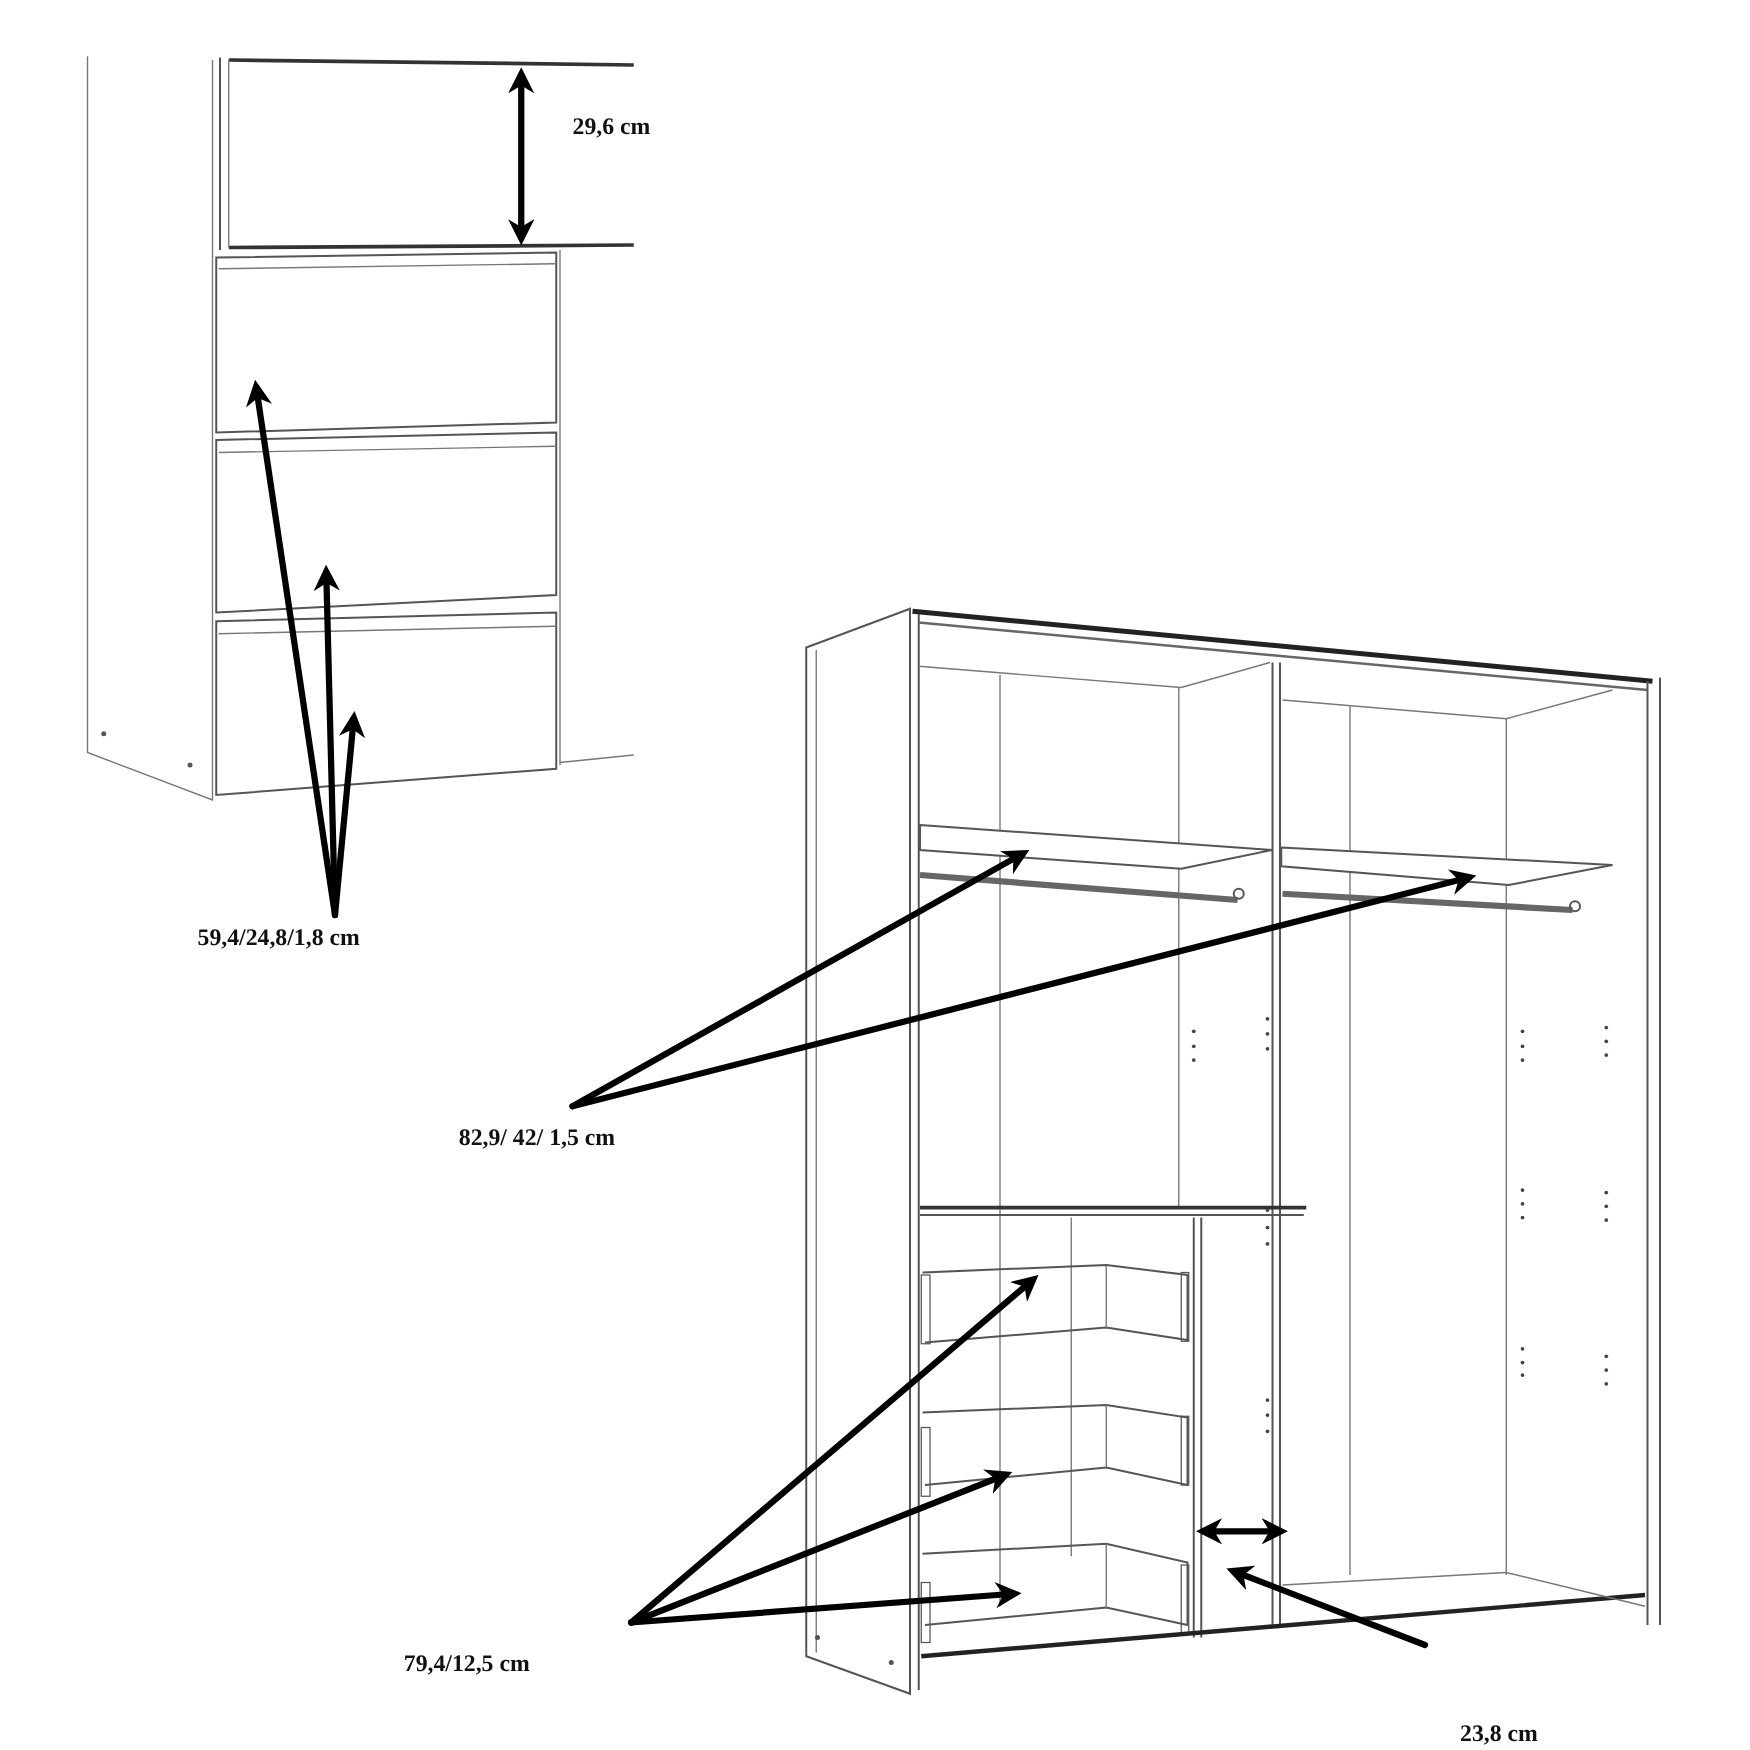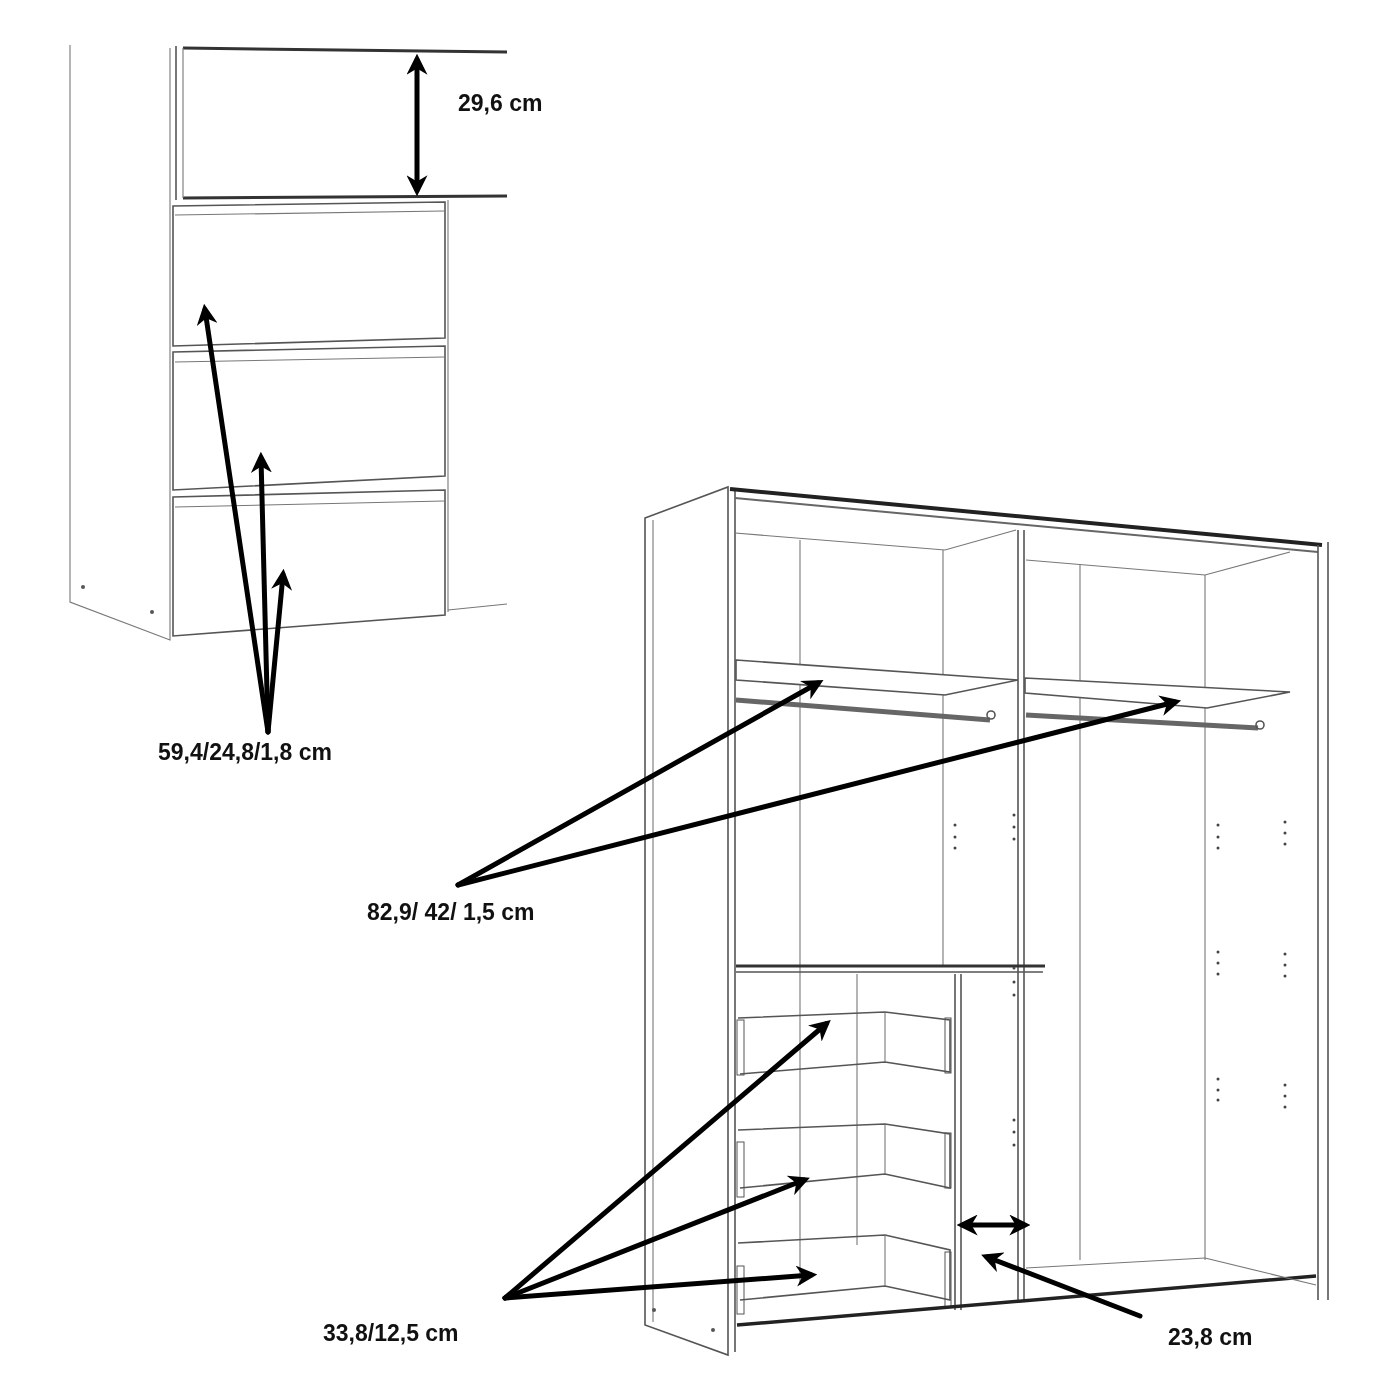--- a/index.html
+++ b/index.html
@@ -1,22 +1,22 @@
 <!DOCTYPE html>
 <html><head>
   <meta charset="utf-8">
   <style>
     html, body { margin: 0; padding: 0; background: #ffffff; }
     body { width: 1400px; height: 1400px; position: relative; overflow: hidden; }
     #canvas { position: absolute; left: 0; top: 0; width: 1400px; height: 1400px; }
     .label {
       position: absolute;
-      font-family: Liberation Sans, sans-serif;
+      font-family: Liberation Serif, serif;
       font-weight: bold;
-      font-size: 23px;
+      font-size: 19px;
       color: #111111;
       white-space: nowrap;
       line-height: 1;
     }
     .ln { stroke: #555; stroke-width: 1.6; fill: none; }
     .ln2 { stroke: #777; stroke-width: 1.1; fill: none; }
     .thick { stroke: #333; stroke-width: 3; fill: none; }
     .panel { fill: #fff; stroke: #555; stroke-width: 1.6; }
     .arrow { stroke: #000; stroke-width: 5; fill: none; stroke-linecap: round; }
     .dot { fill: #555; }
@@ -169,14 +169,14 @@
       <line x1="505" y1="1298" x2="804" y2="1180" class="arrow" marker-end="url(#head)"></line>
       <line x1="505" y1="1298" x2="811" y2="1275" class="arrow" marker-end="url(#head)"></line>
       <line x1="963" y1="1225" x2="1024" y2="1225" class="arrow" marker-end="url(#head)" marker-start="url(#head)"></line>
       <line x1="1140" y1="1316" x2="987" y2="1257" class="arrow" marker-end="url(#head)"></line>
     </g>
 </svg>
 
 <div class="label" style="left:458px; top:92px;">29,6 cm</div>
 <div class="label" style="left:158px; top:741px;">59,4/24,8/1,8 cm</div>
 <div class="label" style="left:367px; top:901px;text-align:right;">82,9/ 42/ 1,5 cm</div>
-<div class="label" style="left:323px; top:1322px;">33,8/12,5 cm</div>
-<div class="label" style="left:1168px; top:1326px;">23,8 cm</div>
+<div class="label" style="left:323px; top:1322px;">79,4/12,5 cm</div>
+<div class="label" style="left:1168px; top:1378px;">23,8 cm</div>
 
 </body></html>

